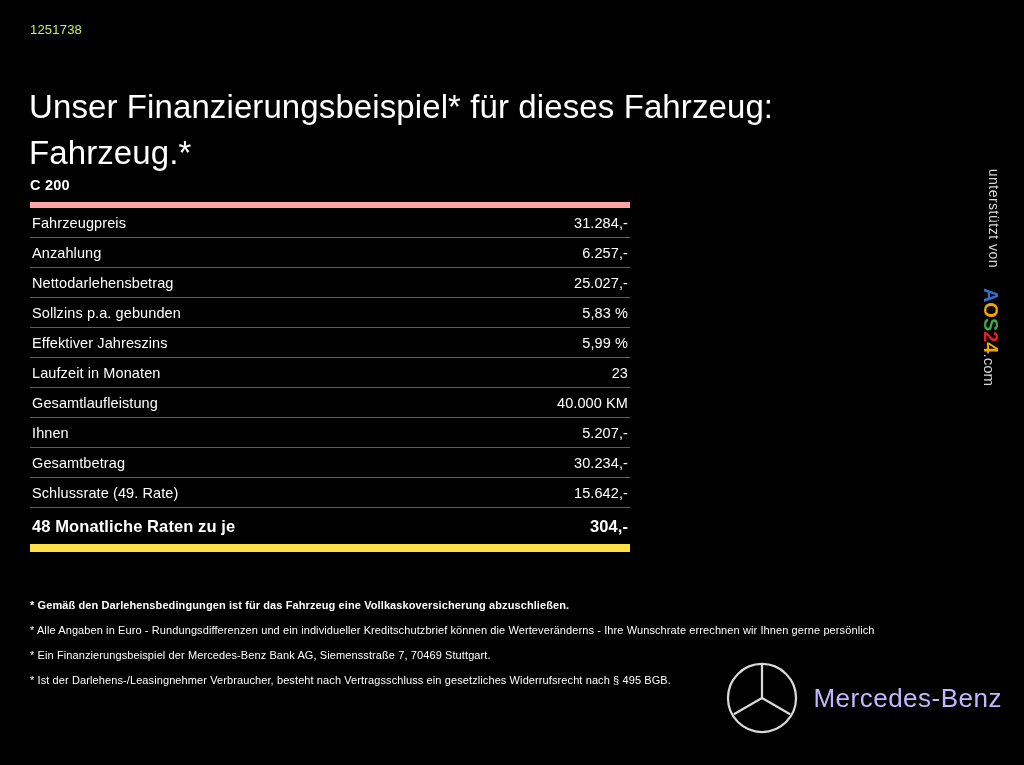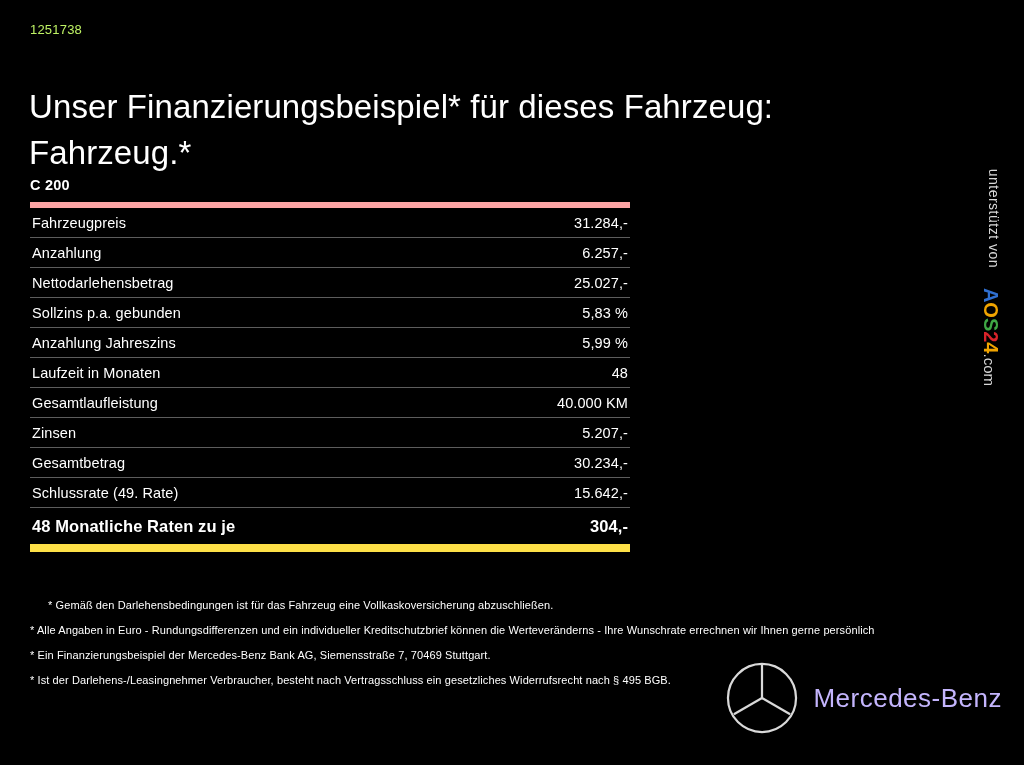--- a/index.html
+++ b/index.html
@@ -90,22 +90,21 @@
     width: 975px;
   }
   .footnotes .fn {
     font-size: 11px;
     line-height: 14px;
     margin-bottom: 11px;
     color: #ffffff;
     letter-spacing: 0.1px;
   }
   .footnotes .fn.bold {
-    font-weight: 400;
-    margin-left: 18px;
+    font-weight: 700;
   }
   
   .side-brand {
     position: absolute;
     right: 6px;
     top: 268px;
     height: 300px;
     width: 34px;
   }
   .side-brand .vtext {
@@ -180,33 +179,33 @@
     </div>
     <div class="row">
       <span class="label">Nettodarlehensbetrag</span>
       <span class="value">25.027,-</span>
     </div>
     <div class="row">
       <span class="label">Sollzins p.a. gebunden</span>
       <span class="value">5,83 %</span>
     </div>
     <div class="row">
-      <span class="label">Anzahlung Jahreszins</span>
+      <span class="label">Effektiver Jahreszins</span>
       <span class="value">5,99 %</span>
     </div>
     <div class="row">
       <span class="label">Laufzeit in Monaten</span>
-      <span class="value">48</span>
+      <span class="value">23</span>
     </div>
     <div class="row">
       <span class="label">Gesamtlaufleistung</span>
       <span class="value">40.000 KM</span>
     </div>
     <div class="row">
-      <span class="label">Zinsen</span>
+      <span class="label">Ihnen</span>
       <span class="value">5.207,-</span>
     </div>
     <div class="row">
       <span class="label">Gesamtbetrag</span>
       <span class="value">30.234,-</span>
     </div>
     <div class="row">
       <span class="label">Schlussrate (49. Rate)</span>
       <span class="value">15.642,-</span>
     </div>

